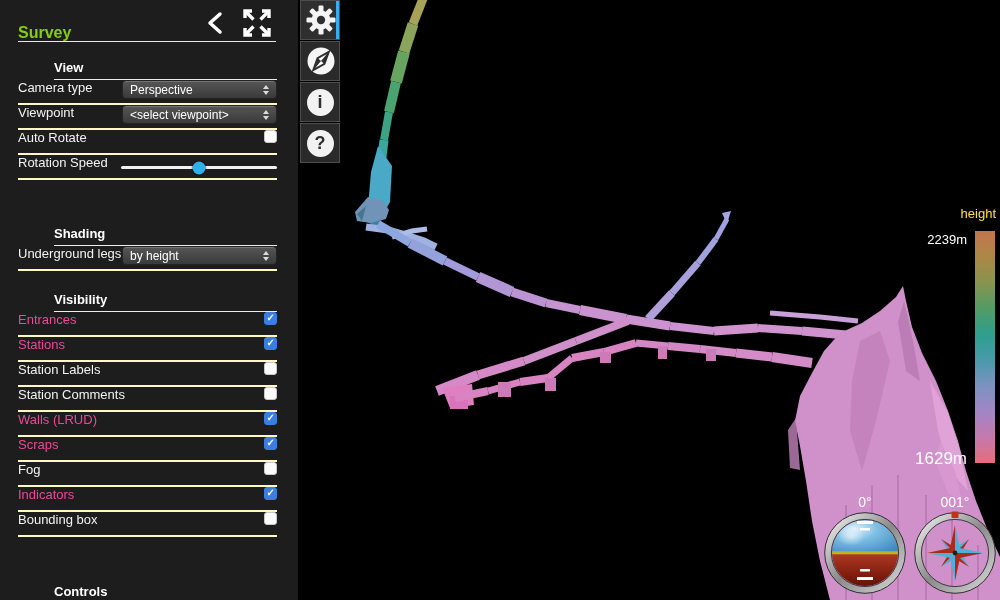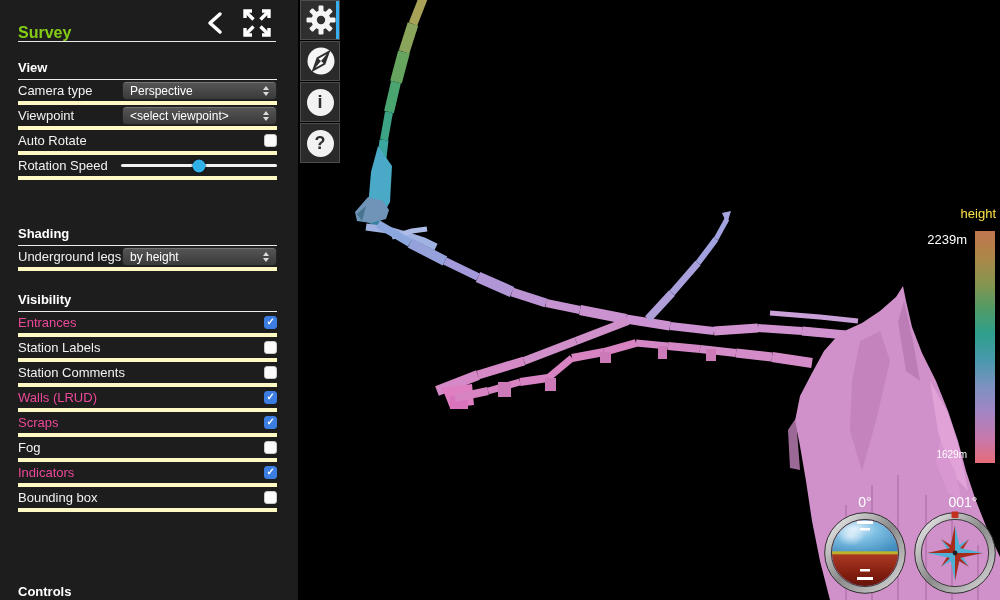--- a/index.html
+++ b/index.html
@@ -7,29 +7,29 @@
               font-family:"Liberation Sans", sans-serif; }
   .stage { position:relative; width:1000px; height:600px; background:#000; }
 
   
   .scene { position:absolute; left:300px; top:0; width:700px; height:600px; background:#000; }
   .cave-svg { position:absolute; left:0; top:0; }
 
   
   .legend-title { position:absolute; right:4px; top:206px; color:#fde047; font-size:13px; }
   .legend-max   { position:absolute; right:33px; top:232px; color:#fff; font-size:13px; }
-  .legend-min   { position:absolute; right:33px; top:449px; color:#fff; font-size:10px; }
+  .legend-min   { position:absolute; right:33px; top:449px; color:#fff; font-size:17px; }
   .legend-bar   { position:absolute; left:675px; top:231px; width:20px; height:232px; }
 
   
   .gauge-svg { position:absolute; left:515px; top:505px; }
   .pitch-label   { position:absolute; left:535px; top:494px; width:60px; text-align:center;
                    color:#fff; font-size:14px; }
   .bearing-label { position:absolute; left:625px; top:494px; width:60px; text-align:center;
-                   color:#fff; font-size:14px;margin-left:8px; }
+                   color:#fff; font-size:14px; }
 
   
   .tabbar { position:absolute; left:300px; top:0; width:41px; }
   .tab { width:40px; height:40px; background:#2a2a2a; border:1px solid #4d4d4d;
          margin-bottom:1px; display:flex; align-items:center; justify-content:center;
          position:relative; cursor:pointer; }
   .tab.active { background:#2f2f2f; box-shadow: inset -3px 0 0 #35aef0; }
   .round-icon { width:27px; height:27px; border-radius:50%; background:#f2f2f2;
                 color:#2e2e2e; font-size:18px; font-weight:bold; text-align:center;
                 line-height:26px; }
@@ -37,23 +37,23 @@
   
   .sidebar { position:absolute; left:0; top:0; width:298px; height:600px; background:#1d1d1d; }
   .panel-title { position:absolute; left:18px; top:24px; color:#84cc16; font-size:16px; font-weight:bold; }
   .title-line  { position:absolute; left:18px; top:41px; width:258px; height:0;
                  border-bottom:1.5px solid #e8e8e8; }
   .top-icons { position:absolute; right:22px; top:4px; display:flex; align-items:center; gap:10px; }
   .icon-btn { background:none; border:none; cursor:pointer; padding:2px; }
 
   .sec { position:absolute; left:18px; width:259px; }
   .sec-heading { height:20px; color:#fff; font-size:13px; font-weight:bold;
-                 border-bottom:1.5px solid #ededed; }
-  .row { height:25px; display:flex; align-items:center; justify-content:space-between;
-         border-bottom:4px solid #fef9c3; }
+                 border-bottom:1.5px solid #ededed;margin-left:36px; }
+  .row { height:25px; display:flex; justify-content:space-between;
+         border-bottom:2px solid #fef9c3; }
   .row-label { color:#f2f2f2; font-size:13px; white-space:nowrap; }
   .row-label.blue { color:#ec4899; }
 
   .select { width:155px; height:19px; border-radius:4px; cursor:pointer;
             background:linear-gradient(#565656,#3a3a3a); border:1px solid #232323;
             box-shadow:inset 0 1px 0 rgba(255,255,255,.18);
             display:flex; align-items:center; justify-content:space-between; padding:0 7px; }
   .select-value { color:#fff; font-size:12px; white-space:nowrap; overflow:hidden; }
   .spin { display:flex; flex-direction:column; gap:2px; }
   .spin i { display:block; width:0; height:0; border-left:3.5px solid transparent;
@@ -358,20 +358,24 @@
     </div>
 
     <div class="sec" style="top:292px">
       <div class="sec-heading">Visibility</div>
 
       <div class="row">
         <span class="row-label blue">Entrances</span>
         <div class="cb checked"></div>
       </div>
       <div class="row">
+        <span class="row-label blue">Stations</span>
+        <div class="cb checked"></div>
+      </div>
+      <div class="row">
         <span class="row-label">Station Labels</span>
         <div class="cb"></div>
       </div>
       <div class="row">
         <span class="row-label">Station Comments</span>
         <div class="cb"></div>
       </div>
       <div class="row">
         <span class="row-label blue">Walls (LRUD)</span>
         <div class="cb checked"></div>

